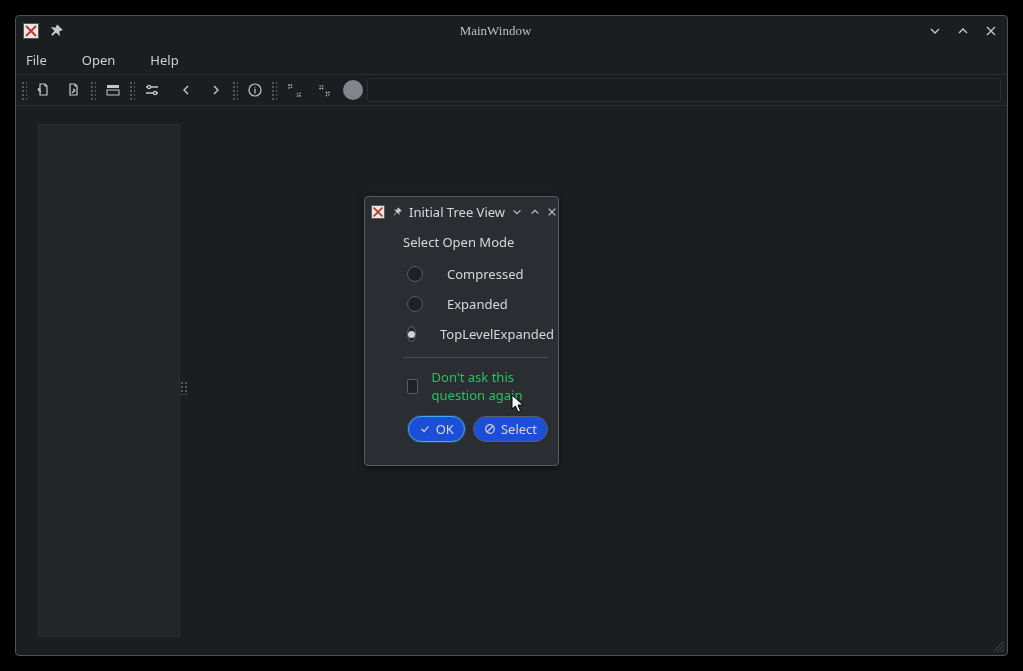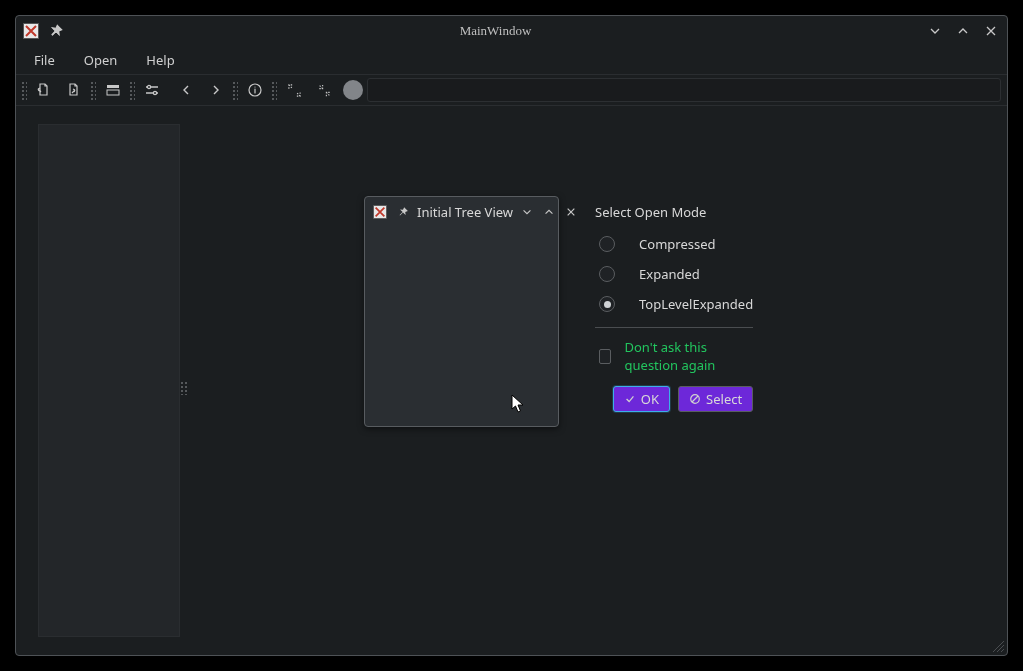--- a/index.html
+++ b/index.html
@@ -52,22 +52,22 @@
       display: inline-flex; align-items: center; justify-content: center;
       color: #bfbfbf;
       cursor: pointer;
     }
     .win-btn svg { display: block; }
     
     .menubar {
       height: 28px;
       display: flex;
       align-items: center;
-      padding: 0 8px;
-      gap: 9px;
+      padding: 0 0;
+      gap: 15px;
     }
     .menu-item {
       padding: 4px 10px;
       color: #d0d0d0;
       cursor: pointer;
     }
     
     .toolbar-row {
       height: 32px;
       border-top: 1px solid #2a2d30;
@@ -140,39 +140,40 @@
     
     .dialog {
       position: absolute;
       left: 364px; top: 196px;
       width: 195px;
       background: #2a2e32;
       border: 1px solid #585c60;
       border-radius: 4px;
       box-shadow: 0 2px 6px rgba(0,0,0,0.5);
       display: flex;
-      flex-direction: row;
+      flex-direction: column;
     }
     .dlg-titlebar {
       height: 30px;
       display: flex;
       align-items: center;
       padding: 0 6px;
       gap: 6px;
     }
     .dlg-title {
       flex: 1;
       color: #d8d8d8;
       font-size: 13px;
       white-space: nowrap;
     }
     .dlg-body {
-      padding: 6px 10px 14px 10px;
+      padding: 6px 10px 23px 10px;
       display: flex;
       flex-direction: column;
+      margin-left: 28px;
     }
     .dlg-label {
       color: #d8d8d8;
       margin-bottom: 8px;
     }
     .radio-row {
       display: flex;
       align-items: center;
       gap: 24px;
       padding: 6px 0 6px 4px;
@@ -214,23 +215,23 @@
       display: flex;
       justify-content: flex-end;
       gap: 8px;
     }
     .btn {
       height: 26px;
       padding: 0 10px;
       display: inline-flex;
       align-items: center;
       gap: 5px;
-      background: #6d28d9;
+      background: #1d4ed8;
       border: 1px solid #5a5d60;
-      border-radius: 3px;
+      border-radius: 13px;
       color: #d8d8d8;
       cursor: pointer;
       font-size: 13px;
     }
     .btn.primary {
       border-color: #3daee9;
       box-shadow: 0 0 0 1px rgba(61,174,233,0.2);
     }
     .cursor-img {
       position: absolute;

